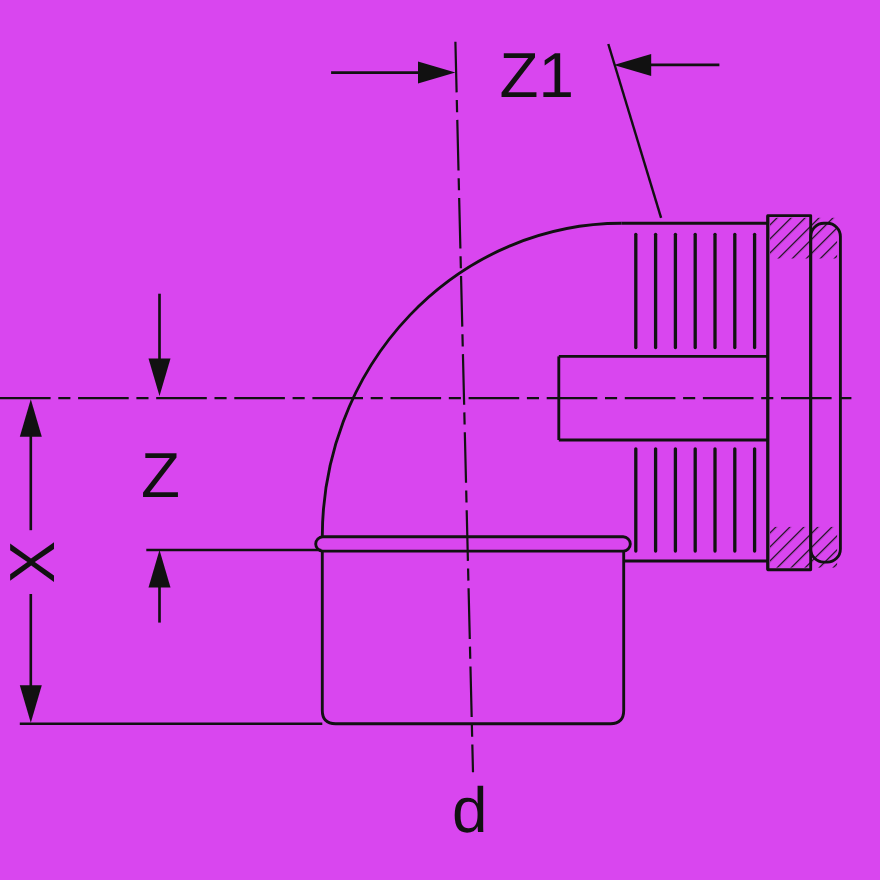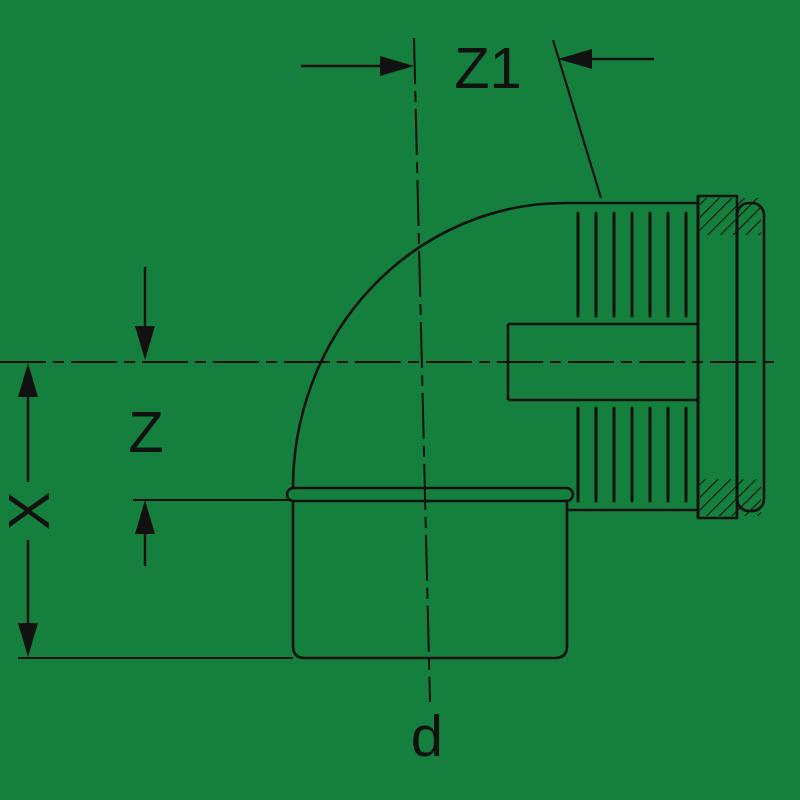--- a/index.html
+++ b/index.html
@@ -4,21 +4,21 @@
 <style>
   html, body {
     margin: 0;
     padding: 0;
     background: #ffffff;
   }
   .canvas {
     position: relative;
     width: 800px;
     height: 800px;
-    background: #15803d;
+    background: #d946ef;
     overflow: hidden;
   }
   svg {
     position: absolute;
     inset: 0;
     display: block;
   }
   .outline {
     fill: none;
     stroke: #111111;

